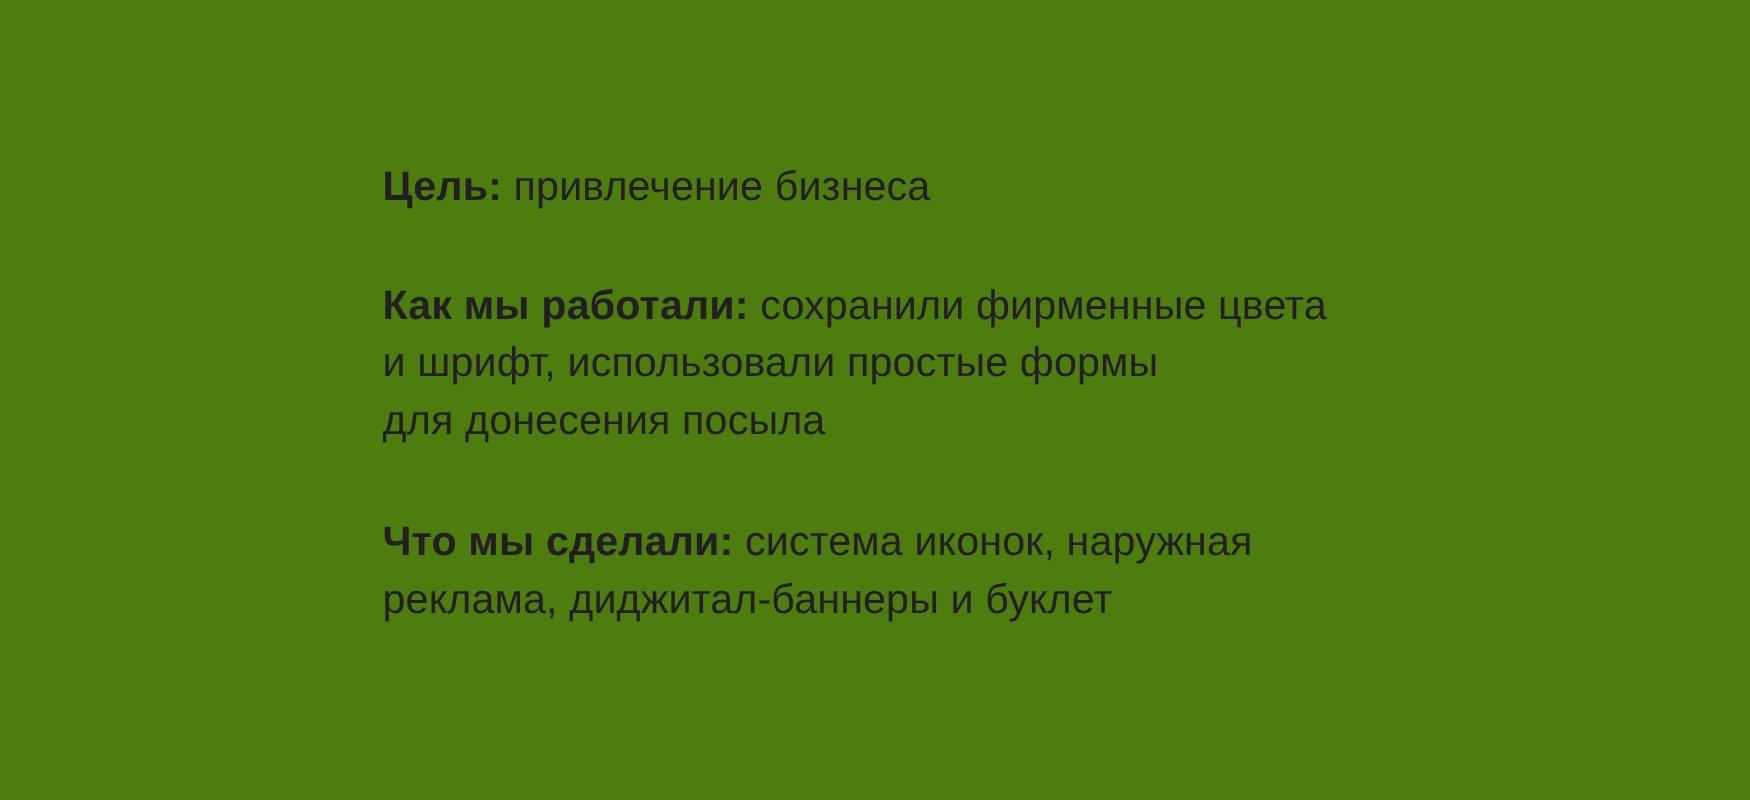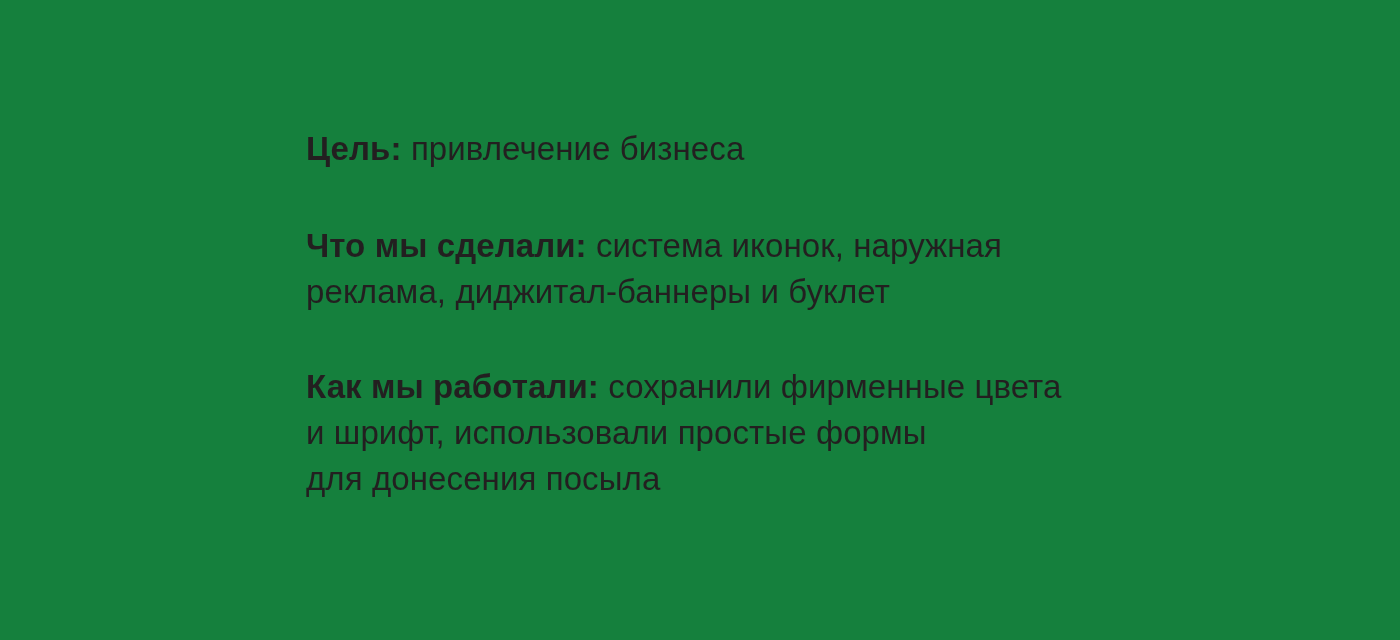--- a/index.html
+++ b/index.html
@@ -39,26 +39,26 @@
     font-weight: 700;
   }
   .para.p1 { margin: 0 0 0 0; }
   .para.p2 { margin: 49px 0 0 0; }
   .para.p3 { margin: 51px 0 0 0; }
   .body-text { font-weight: 400; }
 </style>
 </head>
 <body style="background: rgb(254, 193, 215);">
 
-<div id="slide" style="background: #15803d;">
+<div id="slide" style="background: #4d7c0f;">
   <div class="content">
 
     <p class="para p1" style="color: rgb(35, 31, 32);"><span class="lead">Цель:</span><span class="body-text"> привлечение бизнеса</span></p>
-
-    <p class="para p3" style="color: rgb(35, 31, 32);"><span class="lead">Что мы сделали:</span><span class="body-text"> система иконок, наружная
-реклама, диджитал-баннеры и буклет</span></p>
 
     <p class="para p2" style="color: rgb(35, 31, 32);"><span class="lead">Как мы работали:</span><span class="body-text"> сохранили фирменные цвета
 и шрифт, использовали простые формы
 для донесения посыла</span></p>
 
+    <p class="para p3" style="color: rgb(35, 31, 32);"><span class="lead">Что мы сделали:</span><span class="body-text"> система иконок, наружная
+реклама, диджитал-баннеры и буклет</span></p>
+
   </div>
 </div>
 
 </body></html>

